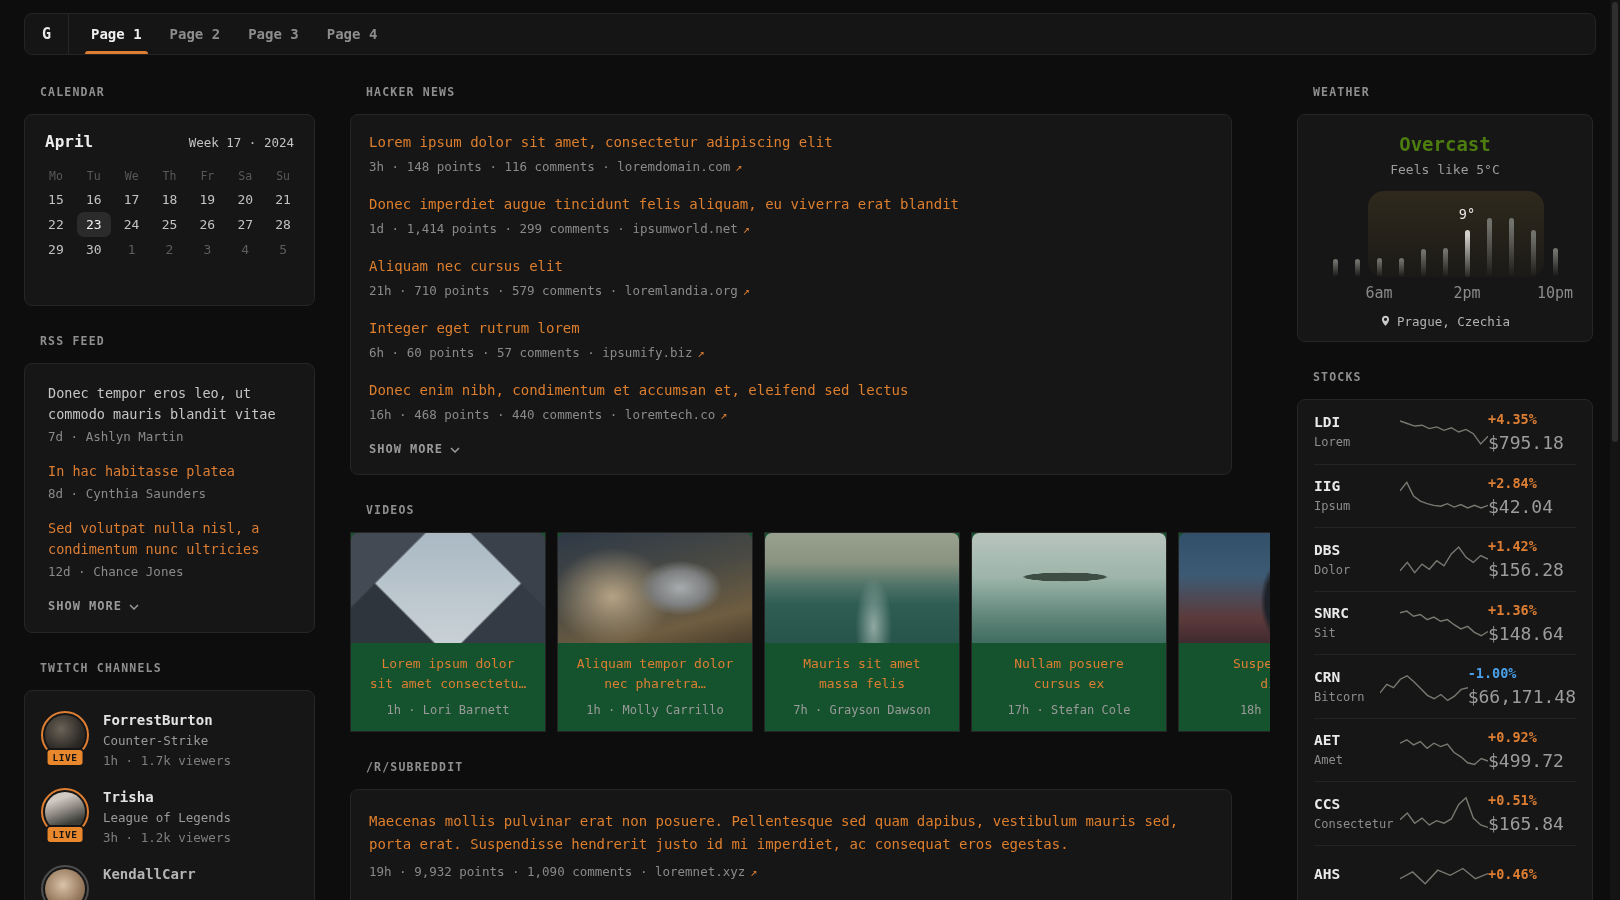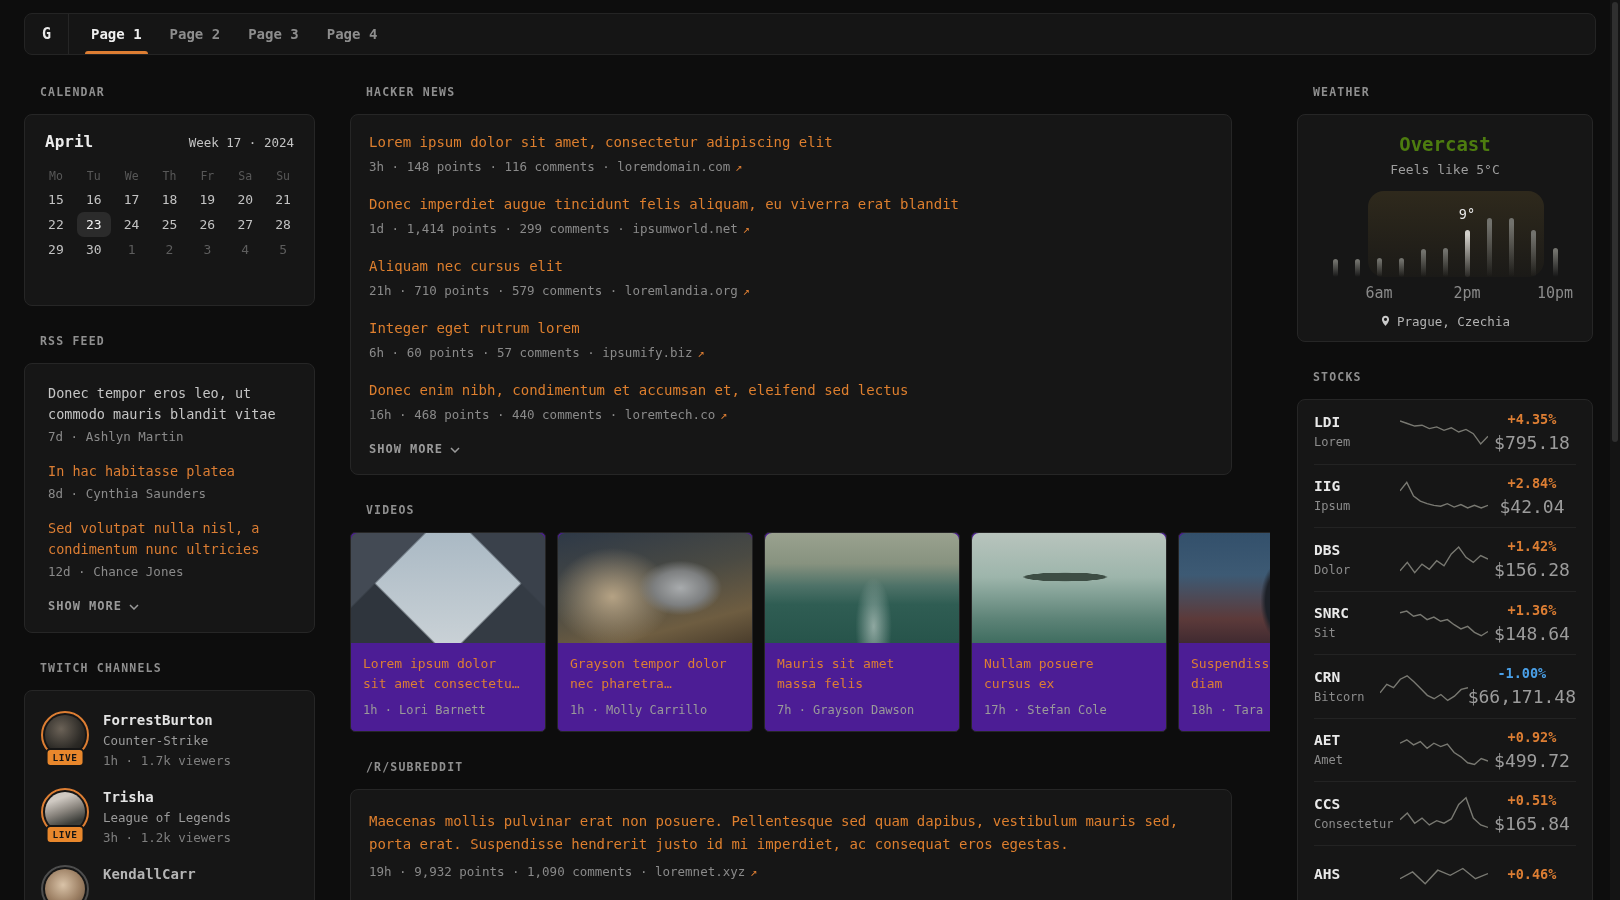--- a/index.html
+++ b/index.html
@@ -77,22 +77,22 @@
   .hn-item + .hn-item { margin-top:21px; }
   .hn-title { color:#de7f2e; font-size:14px; line-height:19px; cursor:pointer; white-space:nowrap; overflow:hidden; }
   .hn-meta { color:#8a8a8a; font-size:12.5px; margin-top:7px; }
   .ext-arrow { color:#dd7e33; font-size:12px; margin-left:5px; cursor:pointer; }
   .sub-card { width:882px; padding:20px 18px; height:160px; }
   .post-title { color:#de7f2e; font-size:14px; line-height:23px; white-space:pre-line; cursor:pointer; }
   .post-meta { color:#8a8a8a; font-size:12.5px; margin-top:8px; }
 
   
   .videos-row { width:920px; overflow:hidden; display:flex; gap:11px; }
-  .video-card { flex:0 0 196px; width:196px; background:#4c1d95; border:1px solid #262626;
-    border-radius:5px; overflow:hidden; cursor:pointer; }
+  .video-card { flex:0 0 196px; width:196px; background:#14532d; border:1px solid #262626;
+    border-radius:0; overflow:hidden; cursor:pointer;text-align:center; }
   .video-thumb { height:110px; border-radius:7px 7px 0 0; }
   .vt-1 { background:
       linear-gradient(135deg,#434a54 24%,rgba(0,0,0,0) 25%),
       linear-gradient(225deg,#3a414b 24%,rgba(0,0,0,0) 25%),
       linear-gradient(45deg,#2f353d 27%,rgba(0,0,0,0) 28%),
       linear-gradient(315deg,#343b44 27%,rgba(0,0,0,0) 28%),
       linear-gradient(180deg,#aab9c4,#c9d1d6); }
   .vt-2 { background:
       radial-gradient(ellipse 58px 38px at 63% 50%, #a8abad 0%, #7d7f80 45%, rgba(0,0,0,0) 72%),
       radial-gradient(ellipse 85px 70px at 28% 58%, #b5a284 0%, rgba(0,0,0,0) 70%),
@@ -128,21 +128,21 @@
 
   
   .stocks-card { overflow:hidden; }
   .stock-row { display:flex; align-items:center; height:63.5px; margin:0 16px; cursor:pointer; }
   .stock-row + .stock-row { border-top:1px solid #232323; }
   .stock-id { width:86px; }
   .stock-sym { color:#e9e9e9; font-size:14.5px; font-weight:bold; }
   .stock-name { color:#8c8c8c; font-size:12px; margin-top:5px; }
   .spark { width:88px; height:34px; flex:0 0 88px; }
   .spark polyline { fill:none; stroke:#797972; stroke-width:1.4; vector-effect:non-scaling-stroke; }
-  .stock-right { flex:1; text-align:center; }
+  .stock-right { flex:1; text-align:left; }
   .stock-change { color:#dd7e33; font-size:13.5px; font-weight:bold; }
   .stock-change.down { color:#4aa0e8; }
   .stock-price { color:#9c9c9c; font-size:18px; margin-top:5px; }
 
   
   .scrollbar { position:absolute; right:0; top:0; width:10px; height:900px; background:#141414; }
   .scroll-thumb { position:absolute; right:2px; top:2px; width:6px; height:440px;
     background:#2f2f2f; border-radius:3px; cursor:pointer; }
 </style>
 </head>
@@ -314,21 +314,21 @@
             <div class="video-thumb vt-1"></div>
             <div class="video-body">
               <div class="video-title">Lorem ipsum dolor
 sit amet consectetu…</div>
               <div class="video-meta">1h · Lori Barnett</div>
             </div>
           </div>
           <div class="video-card">
             <div class="video-thumb vt-2"></div>
             <div class="video-body">
-              <div class="video-title">Grayson tempor dolor
+              <div class="video-title">Aliquam tempor dolor
 nec pharetra…</div>
               <div class="video-meta">1h · Molly Carrillo</div>
             </div>
           </div>
           <div class="video-card">
             <div class="video-thumb vt-3"></div>
             <div class="video-body">
               <div class="video-title">Mauris sit amet
 massa felis</div>
               <div class="video-meta">7h · Grayson Dawson</div>

